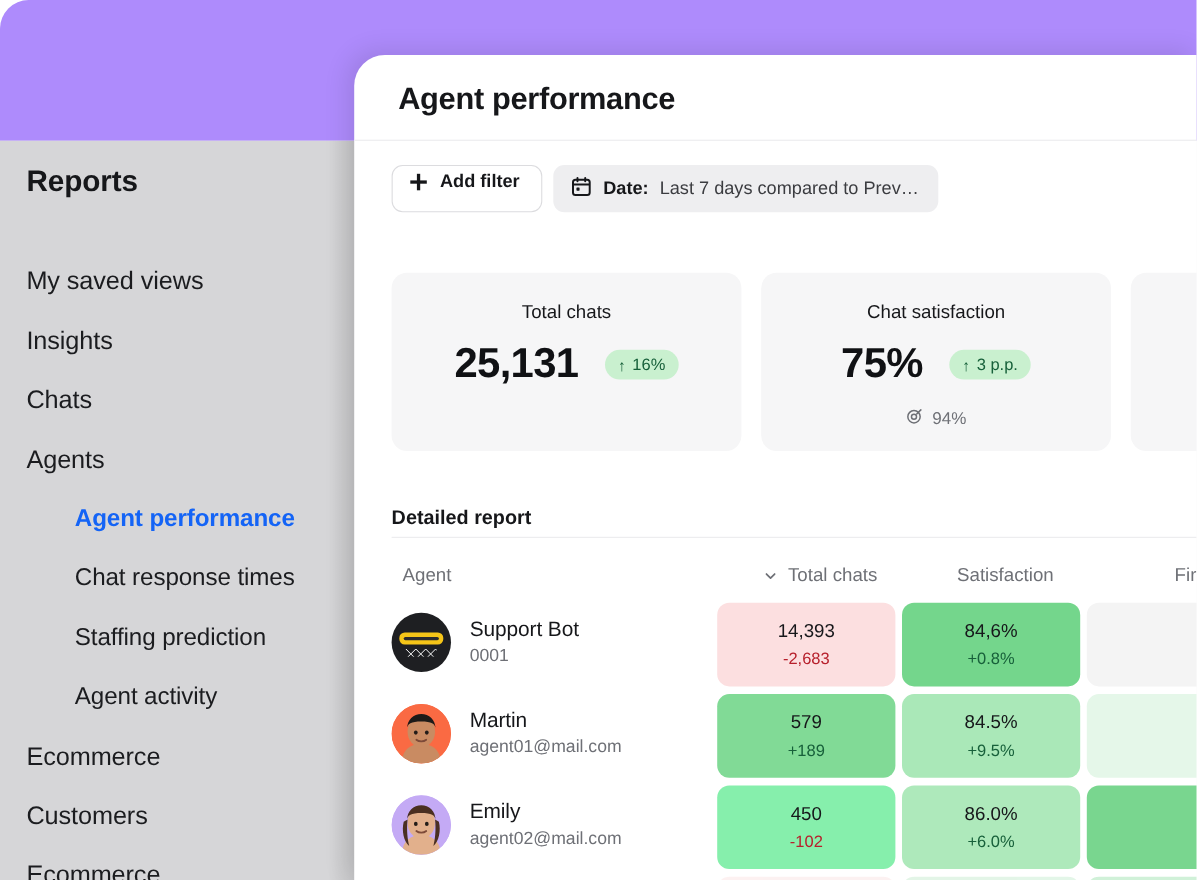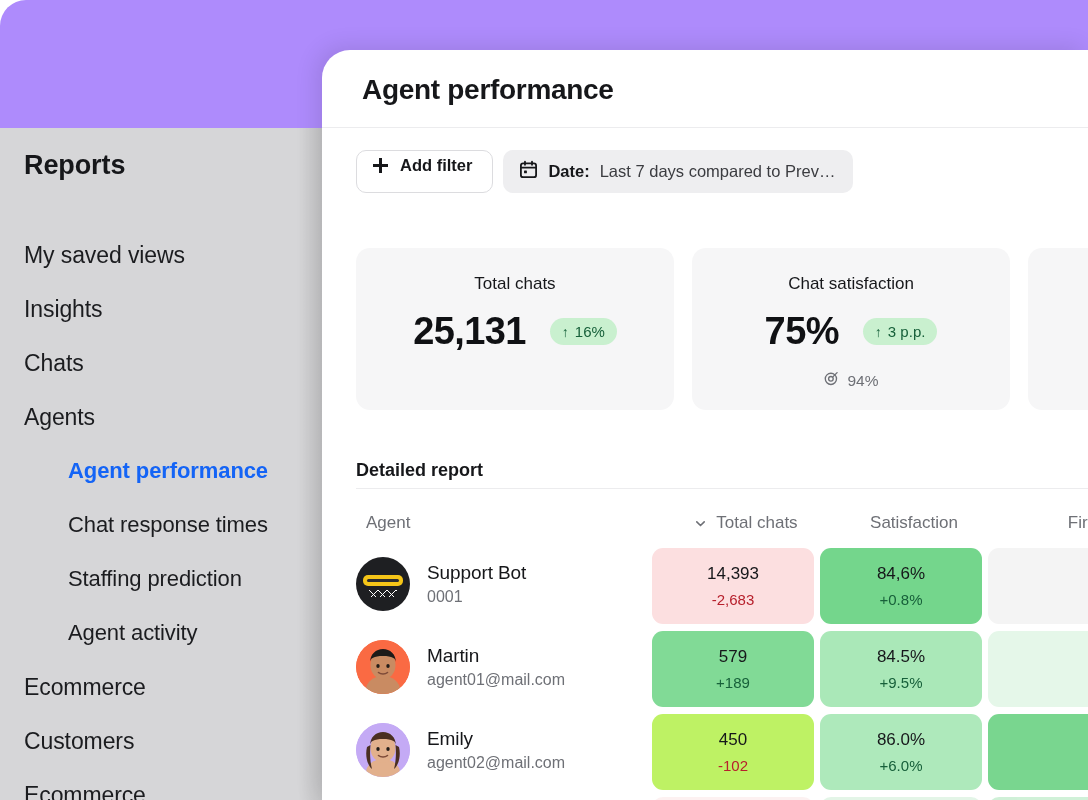--- a/index.html
+++ b/index.html
@@ -544,21 +544,21 @@
                   <path d="M14.5 22c-1 10 0 18 1.5 24-5-4-7-14-5-22zM39.5 22c1 10 0 18-1.5 24 5-4 7-14 5-22z" fill="#4a2f22"></path>
                   <ellipse cx="22" cy="26" rx="1.7" ry="1.9" fill="#221c18"></ellipse>
                   <ellipse cx="32" cy="26" rx="1.7" ry="1.9" fill="#221c18"></ellipse>
                   <path d="M22.5 32.5c2.4 2 6.6 2 9 0" stroke="#7d4a38" stroke-width="1.6" fill="none" stroke-linecap="round"></path>
                 </svg></div>
               <div class="agent-text">
                 <div class="agent-name">Emily</div>
                 <div class="agent-sub">agent02@mail.com</div>
               </div>
             </div>
-            <div class="metric-cell" style="background: #bef264;">
+            <div class="metric-cell" style="background: #86efac;">
               <div class="metric-value">450</div>
               <div class="metric-delta delta-neg">-102</div>
             </div>
             <div class="metric-cell" style="background: rgb(174, 233, 187);">
               <div class="metric-value">86.0%</div>
               <div class="metric-delta delta-pos">+6.0%</div>
             </div>
             <div class="metric-cell" style="background: rgb(121, 214, 143);"></div>
           </div>
           <div class="trow" style="opacity: 0.55;">

